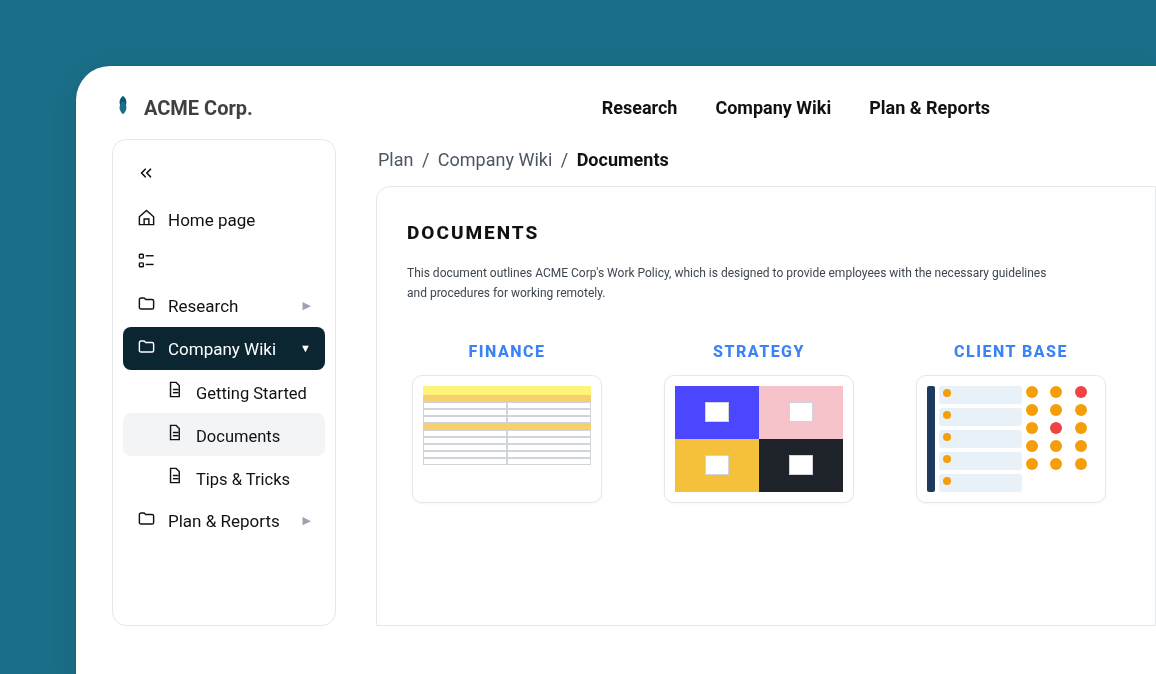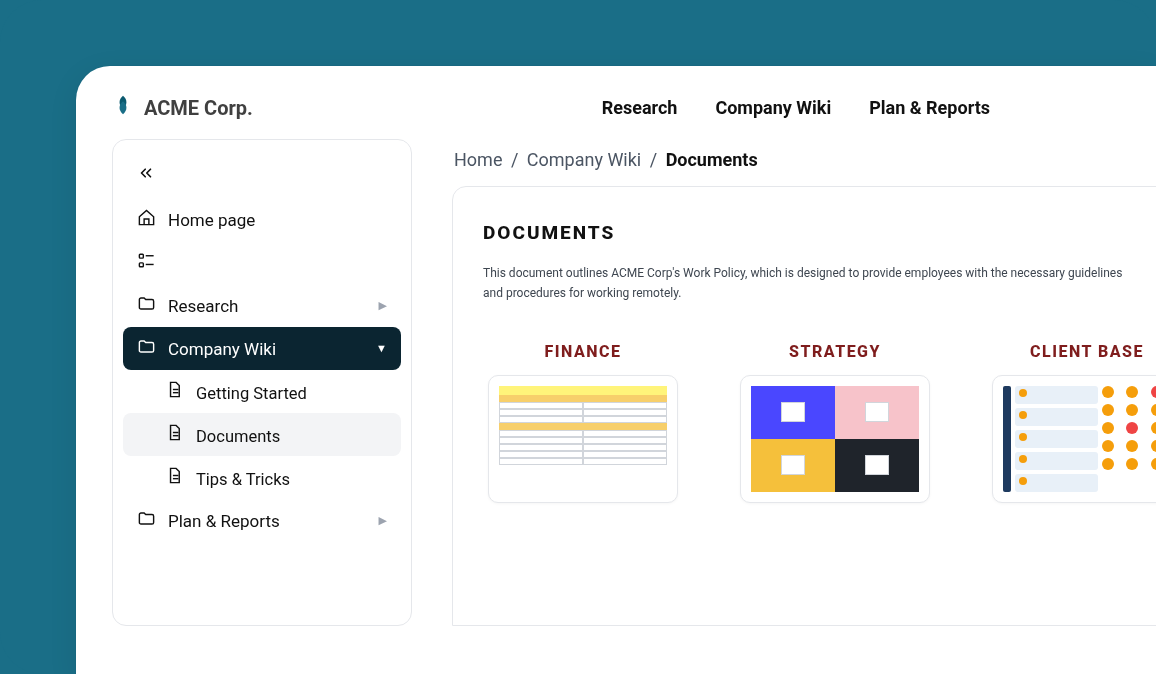--- a/index.html
+++ b/index.html
@@ -51,21 +51,21 @@
     font-size: 18px;
     color: #111;
   }
   .topnav span { cursor: pointer; }
   .body {
     display: flex;
     padding: 0 0 0 36px;
     gap: 40px;
   }
   .sidebar {
-    width: 300px;
+    width: 224px;
     border: 1px solid #e5e7eb;
     border-radius: 14px;
     padding: 18px 10px 18px 10px;
     flex-shrink: 0;
   }
   .collapse {
     padding: 6px 14px 12px 14px;
   }
   .sb-item {
     display: flex;
@@ -133,21 +133,21 @@
     gap: 52px;
   }
   .card {
     width: 200px;
     text-align: center;
   }
   .card .title {
     font-size: 16px;
     font-weight: 800;
     letter-spacing: 1.5px;
-    color: #7f1d1d;
+    color: #3b82f6;
     margin-bottom: 14px;
   }
   .thumb {
     width: 190px;
     height: 128px;
     border-radius: 10px;
     border: 1px solid #e5e7eb;
     background: #fff;
     padding: 10px;
     margin: 0 auto;
@@ -313,21 +313,21 @@
                 <path d="M3 7 a2 2 0 0 1 2-2 h4 l2 2 h8 a2 2 0 0 1 2 2 v8 a2 2 0 0 1-2 2 H5 a2 2 0 0 1-2-2 Z"></path>
               </svg>
           </span>
           <span class="lbl">Plan &amp; Reports</span>
           <span class="chev">▶</span>
         </div>
       </aside>
 
       <section class="main">
         <div class="crumbs">
-          <span>Home</span>
+          <span>Plan</span>
           <span class="sep">/</span>
           <span>Company Wiki</span>
           <span class="sep">/</span>
           <span class="current">Documents</span>
         </div>
 
         <div class="panel">
           <h2>DOCUMENTS</h2>
           <p class="desc">This document outlines ACME Corp's Work Policy, which is designed to provide employees with the necessary guidelines and procedures for working remotely.</p>
 

